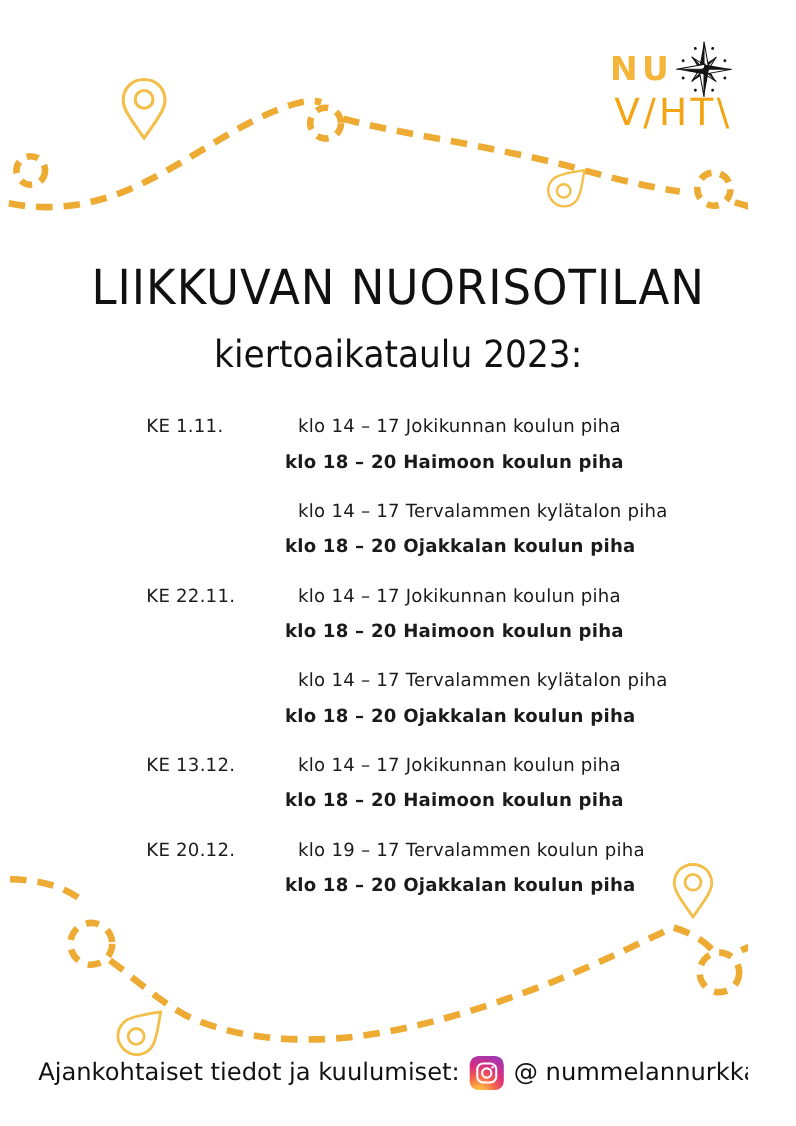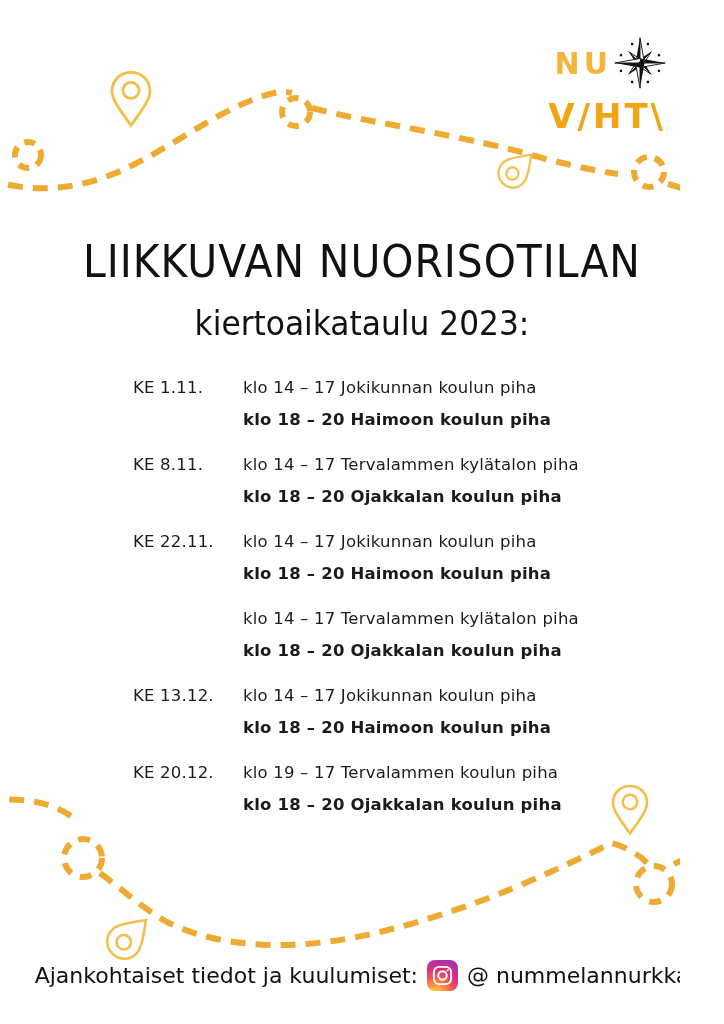--- a/index.html
+++ b/index.html
@@ -9,38 +9,38 @@
   }
   
   .decor-svg{position:absolute;left:0;top:0;width:724px;height:1024px;z-index:0;}
   .content{position:absolute;left:0;top:0;width:724px;height:1024px;z-index:1;}
 
   
   .logo{position:absolute;top:44px;right:56px;text-align:right;}
   .logo-line1{display:flex;align-items:center;justify-content:flex-end;
     color:#F5B53A;font-size:30px;font-weight:600;letter-spacing:4px;line-height:1;}
   .compass{width:56px;height:56px;margin:-8px 0;position:relative;top:-1px;}
-  .logo-line2{color:#F2A414;font-size:34px;font-weight:700;letter-spacing:3px;
-    line-height:1;margin-top:15px;padding-right:2px;}
+  .logo-line2{color:#F2A414;font-size:34px;font-weight:400;letter-spacing:3px;
+    line-height:1;margin-top:2px;padding-right:2px;}
 
   
   .title{position:absolute;top:236px;left:0;width:100%;text-align:center;
     font-size:44px;font-weight:500;letter-spacing:1px;color:#111;
     transform:scaleX(.93);transform-origin:50% 50%;}
   .subtitle{position:absolute;top:303px;left:0;width:100%;text-align:center;
     font-size:34px;font-weight:500;color:#111;
     transform:scaleX(.92);transform-origin:50% 50%;}
 
   
   .schedule{position:absolute;top:372px;left:133px;}
-  .entry{display:grid;grid-template-columns:110px auto;column-gap:0;
+  .entry{display:grid;grid-template-columns:110px auto;column-gap:16px;
     margin-bottom:13px;font-size:16.5px;line-height:32px;color:#1b1b1b;
     letter-spacing:.2px;}
   .entry .date{grid-column:1;grid-row:1;white-space:nowrap;}
-  .entry .slot1{grid-column:2;grid-row:1;white-space:nowrap;}
+  .entry .slot1{grid-column:2;grid-row:1;white-space:nowrap;margin-left:12px;}
   .entry .slot2{grid-column:2;grid-row:2;white-space:nowrap;font-weight:bold;}
 
   
   .footer{position:absolute;top:960px;left:0;width:100%;
     display:flex;justify-content:center;align-items:center;gap:9px;
     font-size:22px;color:#111;}
   .ig-icon{width:31px;height:31px;border-radius:8px;flex:0 0 auto;
     background:radial-gradient(circle at 28% 110%,#fedb37 0%,#fdb443 14%,#f5624d 38%,#d92e7f 62%,#9b36b7 92%);
     display:flex;align-items:center;justify-content:center;}
 </style>
@@ -163,21 +163,20 @@
     <div class="title">LIIKKUVAN NUORISOTILAN</div>
     <div class="subtitle">kiertoaikataulu 2023:</div>
 
     <div class="schedule">
       <div class="entry">
         <span class="date">KE 1.11.</span>
         <span class="slot1">klo 14 – 17 Jokikunnan koulun piha</span>
         <span class="slot2">klo 18 – 20 Haimoon koulun piha</span>
       </div>
       <div class="entry">
-        <span class="date">KE 8.11.</span>
         <span class="slot1">klo 14 – 17 Tervalammen kylätalon piha</span>
         <span class="slot2">klo 18 – 20 Ojakkalan koulun piha</span>
       </div>
       <div class="entry">
         <span class="date">KE 22.11.</span>
         <span class="slot1">klo 14 – 17 Jokikunnan koulun piha</span>
         <span class="slot2">klo 18 – 20 Haimoon koulun piha</span>
       </div>
       <div class="entry">
         <span class="slot1">klo 14 – 17 Tervalammen kylätalon piha</span>

